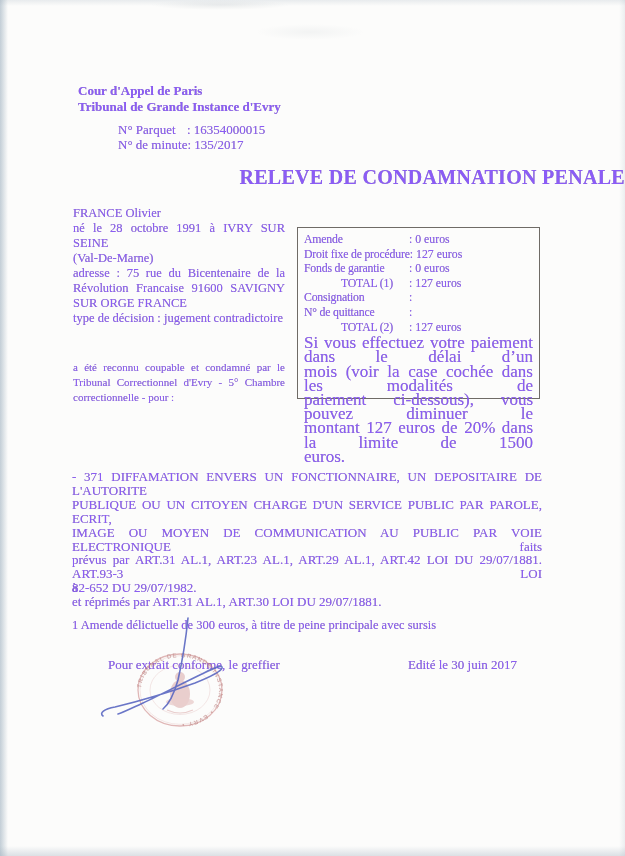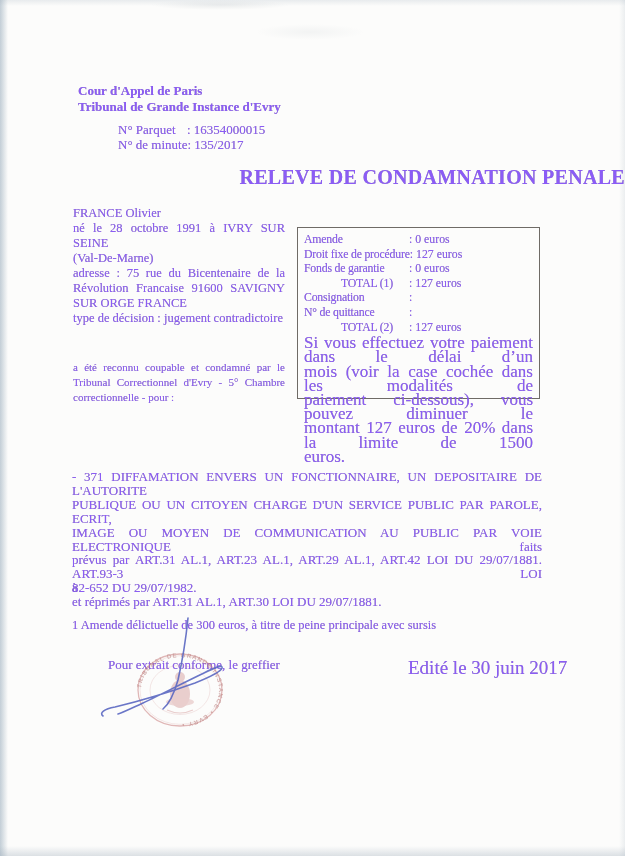--- a/index.html
+++ b/index.html
@@ -44,21 +44,21 @@
   .albl { flex:0 0 105px; letter-spacing:-0.2px; }
   .arow.ind .albl { padding-left:37px; }
   .note { margin-top:2px; width:229px; font-size:17px; line-height:14.2px; }
 
   .offense { position:absolute; left:72px; top:447px; width:470px; font-size:13px; line-height:13.9px;margin-top:23px; }
 
   .sent-a  { position:absolute; left:72px; top:581px; font-size:12.5px; white-space:nowrap; }
   .sent1   { position:absolute; left:72px; top:618px; font-size:12.5px; white-space:nowrap; }
   .sent2   { position:absolute; left:72px; top:631px; font-size:12.5px; white-space:nowrap; }
   .fleft   { position:absolute; left:108px; top:657px; font-size:13px; white-space:nowrap; }
-  .fright  { position:absolute; left:408px; top:657px; font-size:19px; white-space:nowrap; }
+  .fright  { position:absolute; left:408px; top:657px; font-size:13px; white-space:nowrap; }
 
   .stampsig { position:absolute; left:85px; top:598px; width:175px; height:135px; }
   .ringtext { font-family:"Liberation Sans","DejaVu Sans",sans-serif; font-size:5.8px; letter-spacing:1.3px; opacity:.75; }
 </style>
 </head>
 <body>
 
 <div class="page">
   <div class="edgeL"></div>
   <div class="edgeT"></div>

